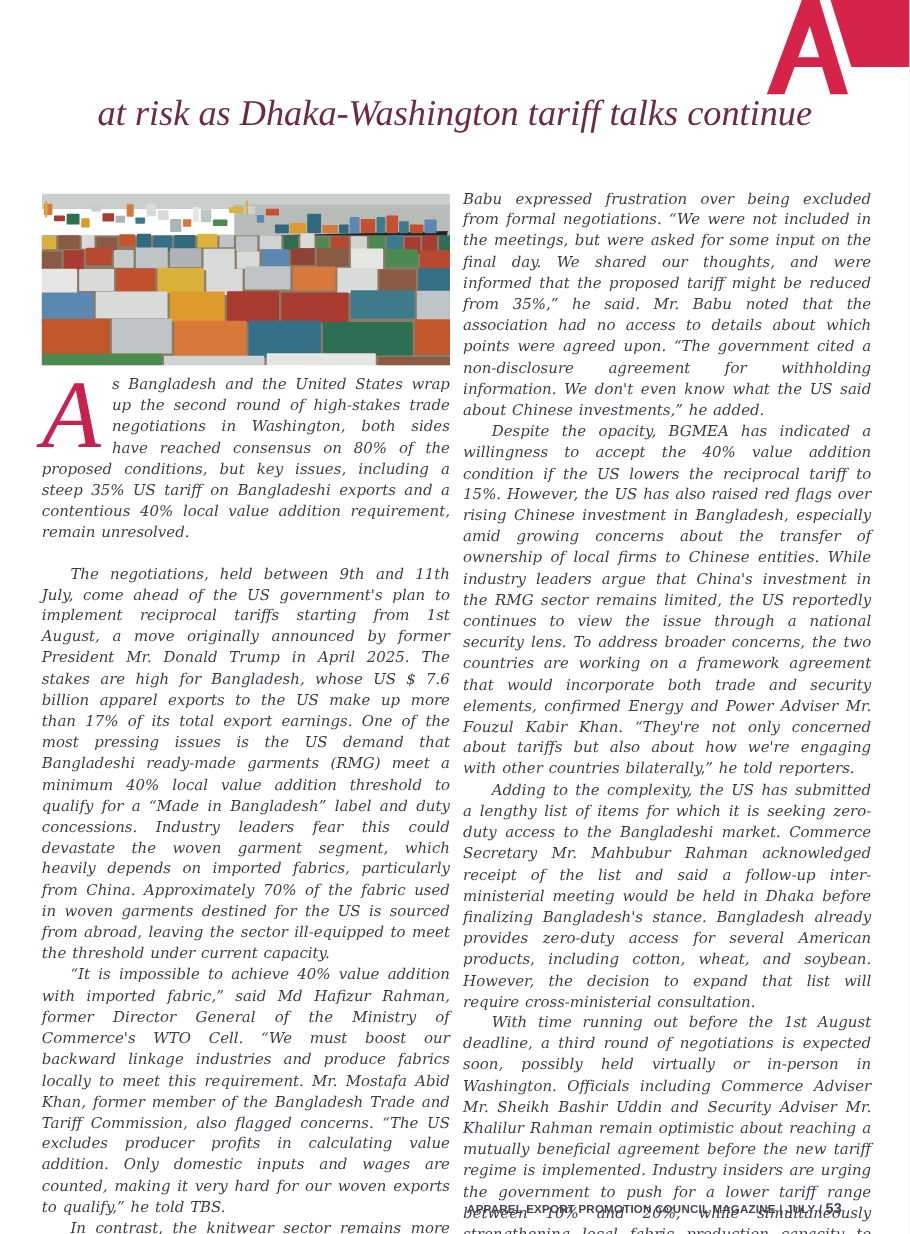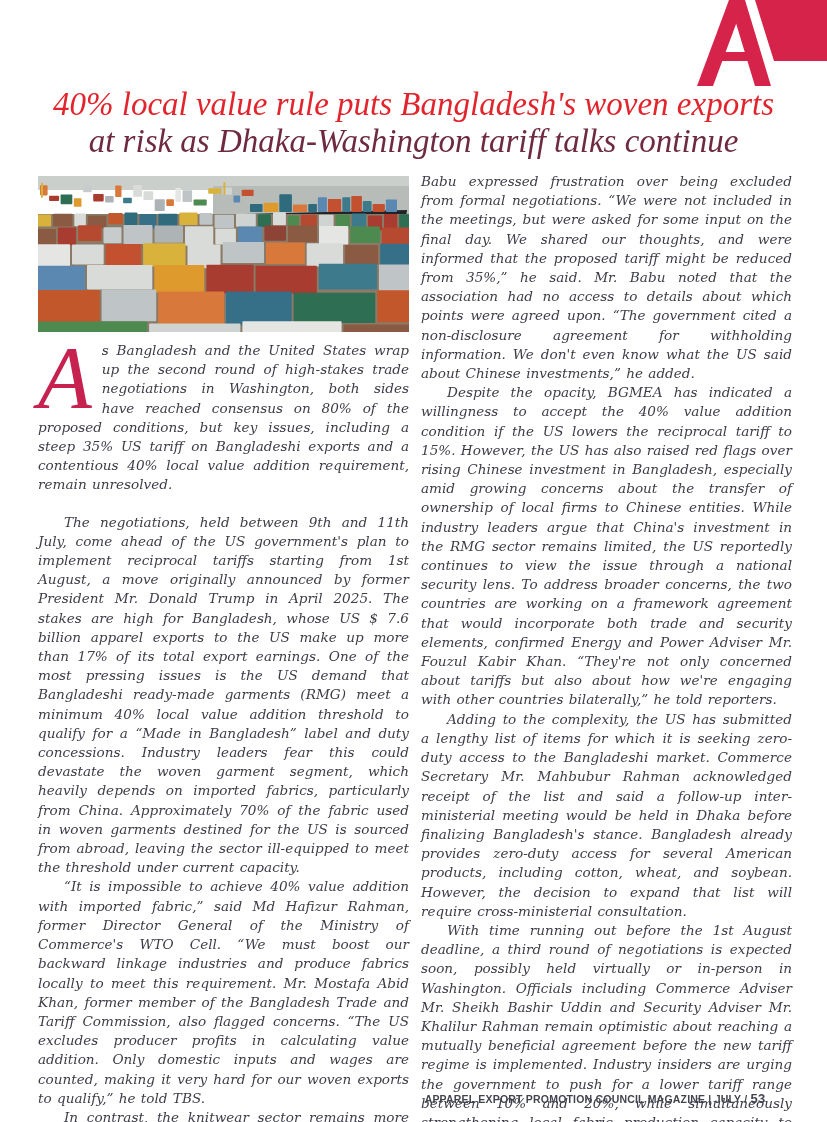--- a/index.html
+++ b/index.html
@@ -57,21 +57,20 @@
 
 
   <svg class="logo" viewBox="0 0 150 86" aria-hidden="true">
     <polygon points="52,0 68,0 36,86 20,86" fill="#d6234a"></polygon>
     <polygon points="52,0 68,0 94,86 78,86" fill="#d6234a"></polygon>
     <polygon points="47,52 69,52 72,61 44,61" fill="#d6234a"></polygon>
     <polygon points="78,0 150,0 150,61 97,61" fill="#d6234a"></polygon>
   </svg>
 
   <div class="headline">
-    <div class="l1">40% local value rule puts Bangladesh's woven exports</div>
     <div class="l2">at risk as Dhaka-Washington tariff talks continue</div>
   </div>
 
   <div class="col col-left">
     <svg id="yard" class="photo" viewBox="0 0 371 156" preserveAspectRatio="none" aria-label="Aerial view of stacked shipping containers and a container ship at a seaport">
       <rect x="0" y="0" width="371" height="14" fill="#cbcfcb"></rect>
       <rect x="175" y="10" width="196" height="30" fill="#b7bcb8"></rect>
       <g id="yard-far">
           <rect x="2.0" y="9.2" width="7.6" height="10.2" fill="#d8783a" rx="0.8"></rect>
           <rect x="3.0" y="6.8" width="2.0" height="15.1" fill="#d9b23b" rx="0.8"></rect>

